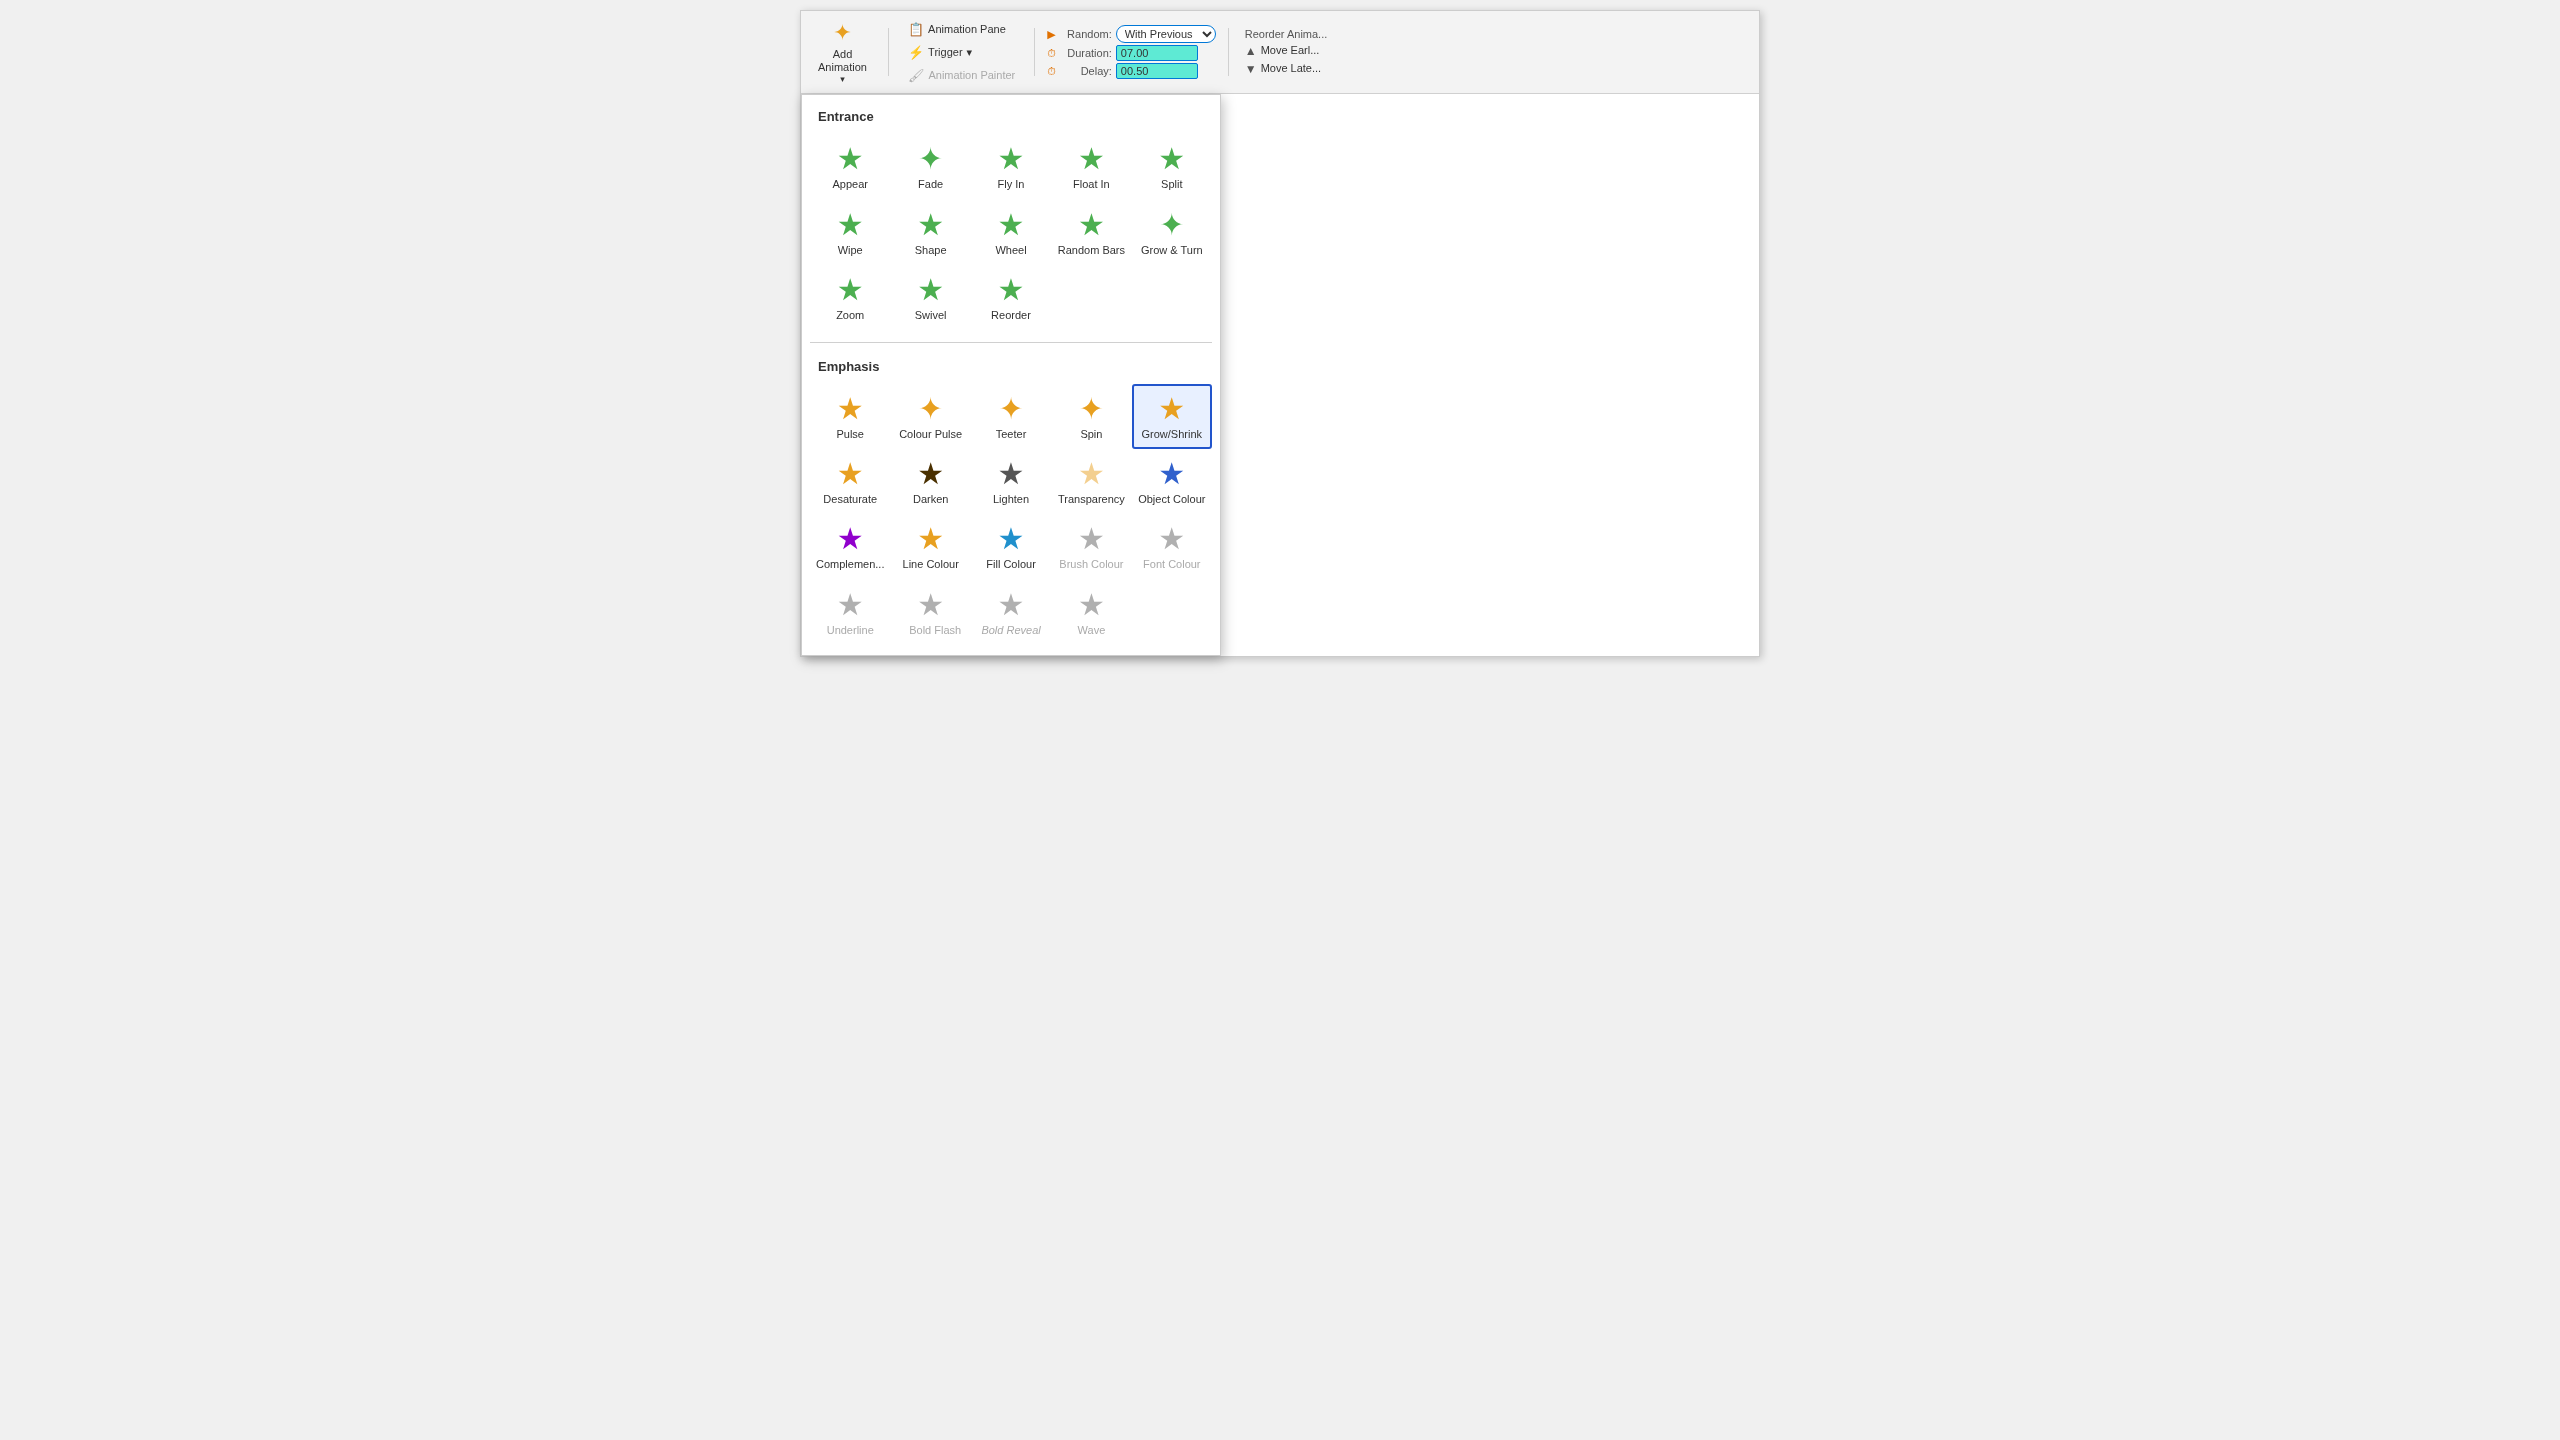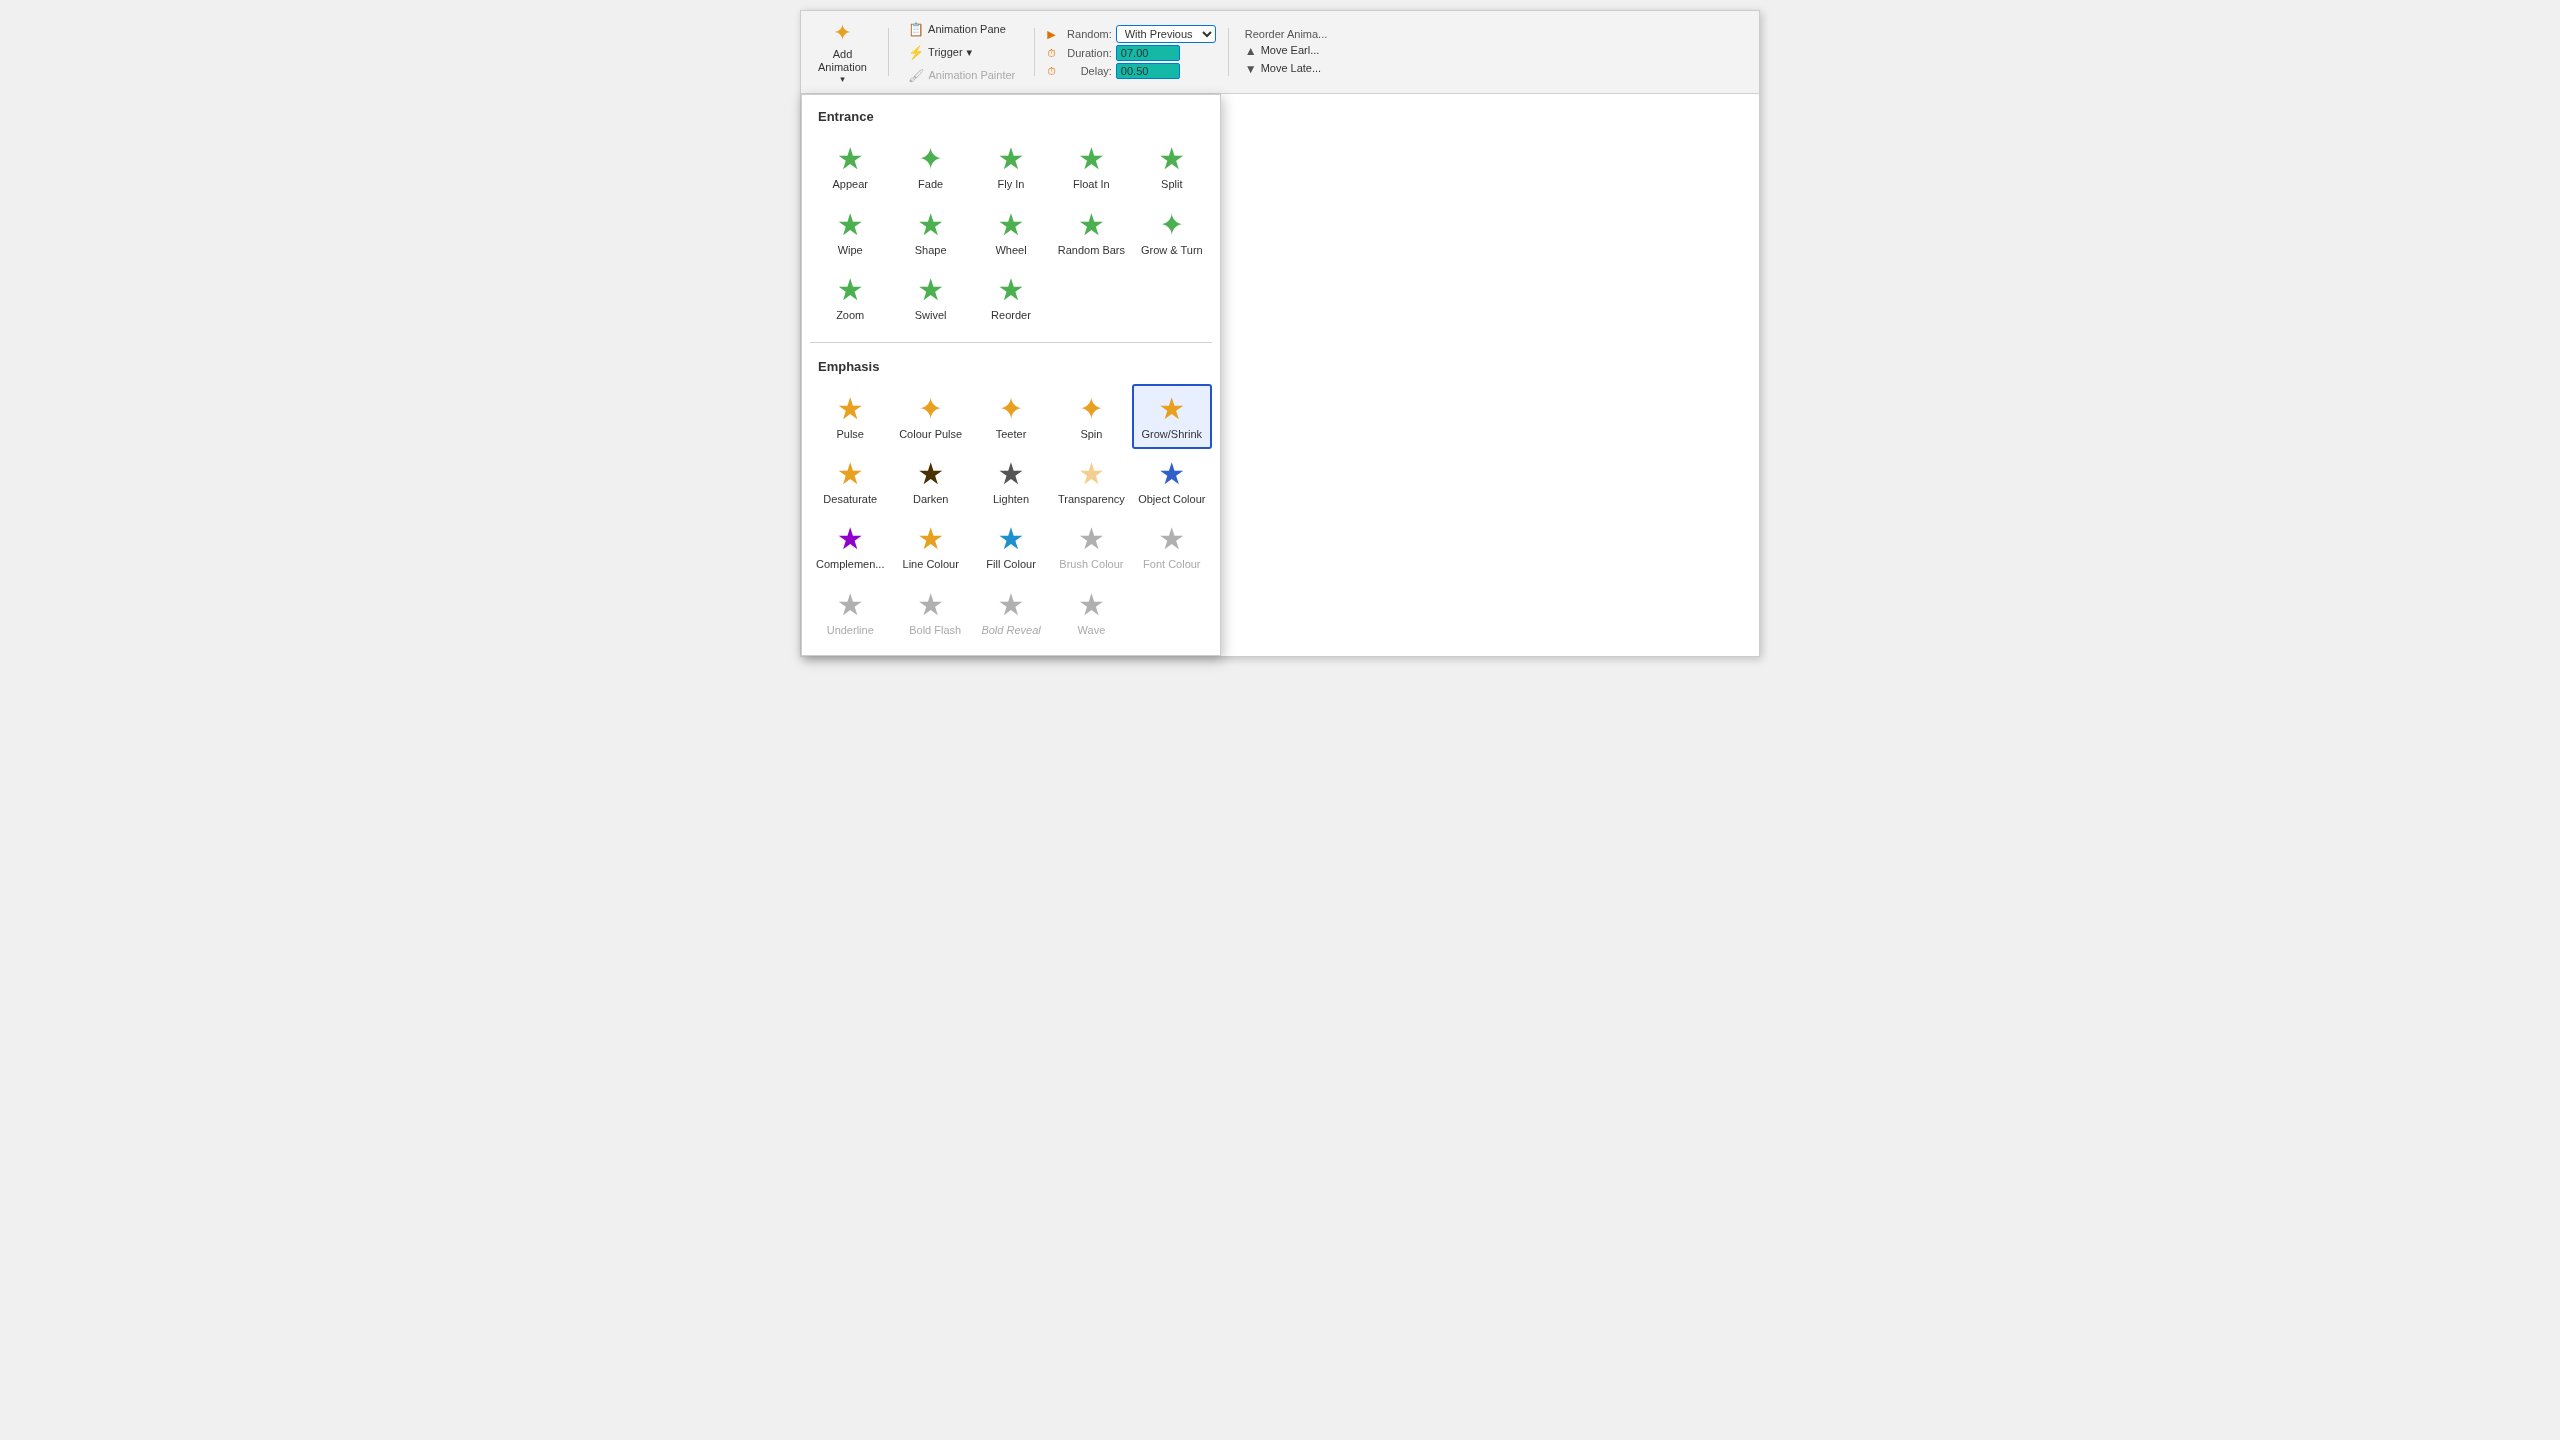--- a/index.html
+++ b/index.html
@@ -85,38 +85,38 @@
       font-size: 11px;
       color: #333;
       white-space: nowrap;
     }
     .toolbar-text-btn .btn-icon { font-size: 13px; }
 
     .start-label { font-size: 11px; color: #333; font-weight: 500; }
 
     .start-select {
       border: 1px solid #0078d7;
-      border-radius: 3px;
+      border-radius: 9px;
       padding: 1px 4px;
       font-size: 11px;
       background: #fff;
       outline: none;
       color: #333;
       cursor: pointer;
     }
 
     .field-label { font-size: 11px; color: #555; width: 52px; text-align: right; }
 
     .field-input {
-      width: 64px;
+      width: 82px;
       border: 1px solid #0078d7;
       border-radius: 2px;
       padding: 1px 4px;
       font-size: 11px;
-      background: #14b8a6;
+      background: #5eead4;
       color: #333;
       outline: none;
     }
 
     .field-icon { font-size: 11px; color: #e07000; }
 
     .reorder-group {
       display: flex;
       flex-direction: column;
       gap: 2px;

